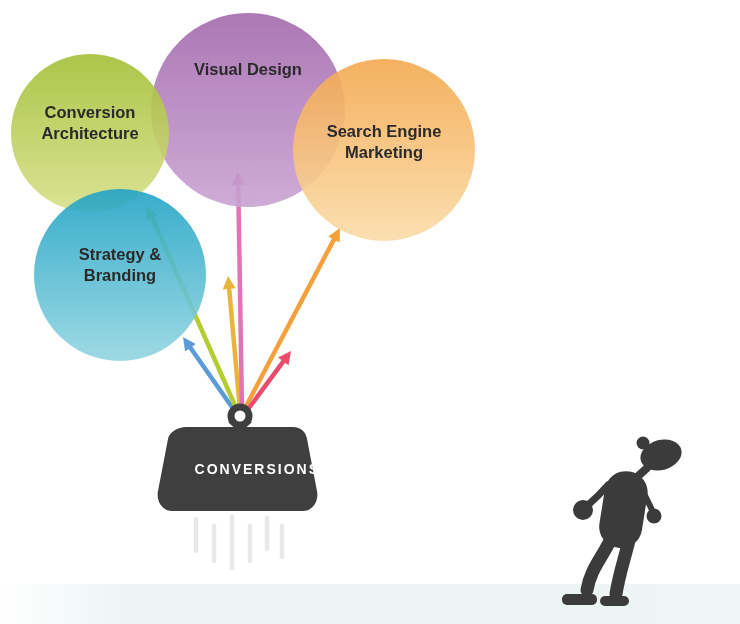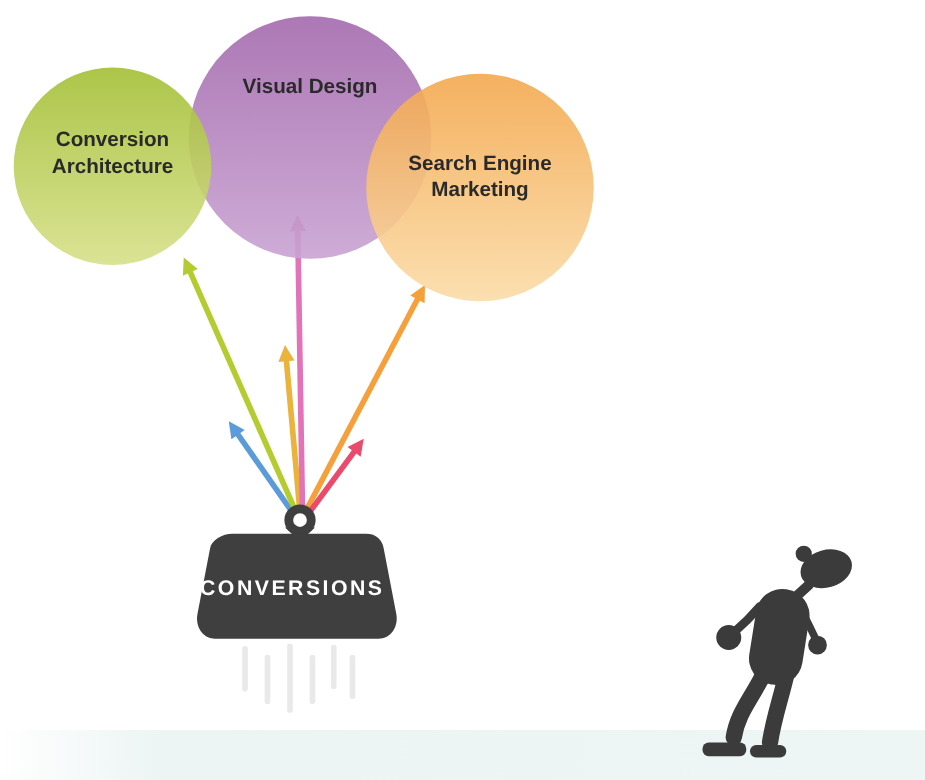--- a/index.html
+++ b/index.html
@@ -29,22 +29,22 @@
   .b-sem       {left:293px;top:59px; width:182px;height:182px;}
   .b-sem .blabel{width:150px;transform:translateY(-8px);}
   .b-social    {left:146px;top:108px;width:194px;height:194px;}
   .b-social .blabel{width:140px;transform:translateY(-24px);}
   .b-strategy  {left:34px; top:189px;width:172px;height:172px;}
   .b-strategy .blabel{width:110px;transform:translateY(-10px);}
   .b-story     {left:254px;top:199px;width:168px;height:168px;}
   .b-story .blabel{width:150px;transform:translateY(-8px);}
   
   .weight-label{
-    position:absolute;left:160px;top:461px;width:160px;text-align:left;
-    color:#ffffff;font-size:17px;font-weight:700;letter-spacing:2px;
+    position:absolute;left:160px;top:461px;width:160px;text-align:right;
+    color:#ffffff;font-size:14px;font-weight:700;letter-spacing:2px;
   }
   .person-svg{position:absolute;left:550px;top:422px;width:150px;height:200px;}
   .speed-line{stroke:#e9e9e9;stroke-width:4.5;stroke-linecap:round;}
 </style>
 </head>
 <body>
 
 <div class="stage">
 
   <div class="ground"></div>
@@ -65,20 +65,23 @@
     </svg>
 
   <div class="balloon b-visual" style="background: linear-gradient(rgba(163, 105, 173, 0.9), rgba(201, 163, 210, 0.9));">
     <span class="blabel">Visual Design</span>
   </div>
   <div class="balloon b-conv" style="background: linear-gradient(rgba(163, 191, 53, 0.9), rgba(215, 224, 137, 0.9));">
     <span class="blabel">Conversion Architecture</span>
   </div>
   <div class="balloon b-sem" style="background: linear-gradient(rgba(243, 168, 78, 0.9), rgba(251, 220, 168, 0.9));">
     <span class="blabel">Search Engine Marketing</span>
+  </div>
+  <div class="balloon b-strategy" style="background: linear-gradient(rgba(33, 163, 197, 0.9), rgba(147, 214, 225, 0.9));">
+    <span class="blabel">Strategy &amp; Branding</span>
   </div>
 
   <svg class="layer" viewBox="0 0 740 624">
     <line class="speed-line" x1="196" y1="519" x2="196" y2="551"></line>
     <line class="speed-line" x1="214" y1="526" x2="214" y2="561"></line>
     <line class="speed-line" x1="232" y1="517" x2="232" y2="568"></line>
     <line class="speed-line" x1="250" y1="526" x2="250" y2="561"></line>
     <line class="speed-line" x1="267" y1="518" x2="267" y2="549"></line>
     <line class="speed-line" x1="282" y1="526" x2="282" y2="557"></line>
     <circle cx="240" cy="416" r="9" fill="none" stroke-width="7" stroke="#3f3f3f"></circle>

